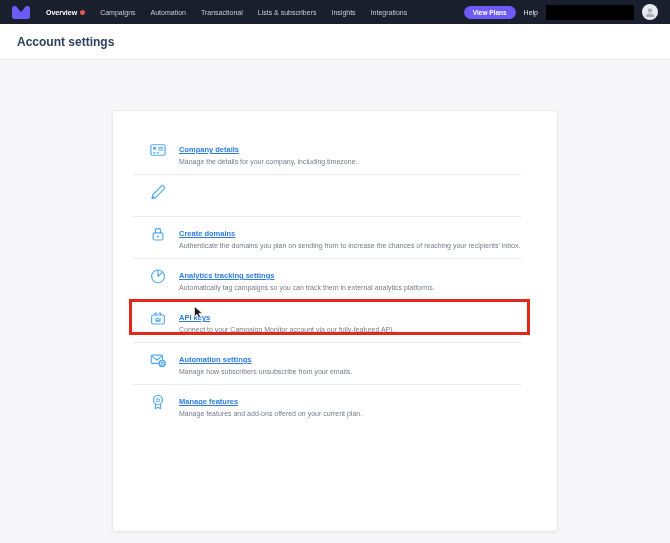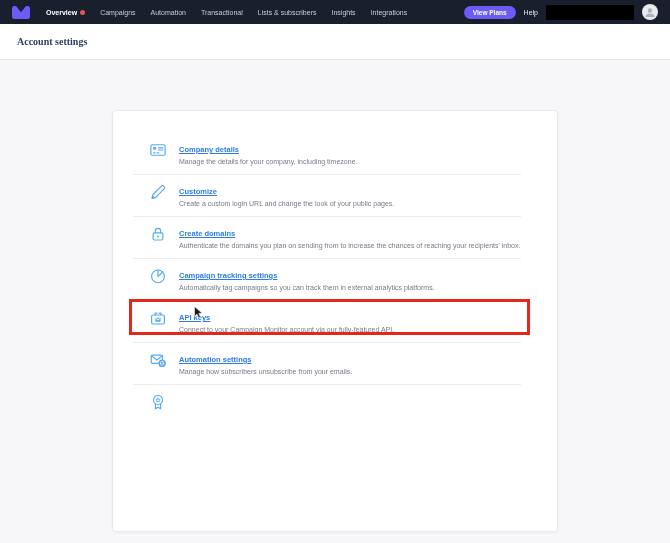--- a/index.html
+++ b/index.html
@@ -36,21 +36,21 @@
   .avatar {
     width:16px; height:16px; border-radius:50%; background:#e9ebee;
     display:flex; align-items:center; justify-content:center; cursor:pointer; overflow:hidden;
   }
 
   
   .page-header {
     height:36px; background:#ffffff; border-bottom:1px solid #e5e6ea;
     display:flex; align-items:center; padding-left:17px;
   }
-  .page-title { font-size:10px; font-weight:bold; color:#30405e;font-family:Liberation Serif, serif; }
+  .page-title { font-size:12px; font-weight:bold; color:#30405e; }
 
   
   .card {
     position:absolute; left:112px; top:110px; width:446px; height:422px;
     background:#ffffff; border:1px solid #e8e9ec; border-radius:4px;
     box-shadow:0 1px 3px rgba(20,30,60,.05);
     padding:22px 36px 0 20px;
   }
   .item {
     position:relative; height:42px;
@@ -125,45 +125,41 @@
       <a class="item-title">Company details</a>
       <div class="item-desc">Manage the details for your company, including timezone.</div>
     </div>
   </div>
 
   <div class="item">
     <svg class="item-icon line-icon" viewBox="0 0 24 24">
       <path d="M4 20.5 l1-4.8 L16.2 4.5 a2.6 2.6 0 0 1 3.7 3.7 L8.7 19.4 z"></path>
       <path d="M4.8 16.2 l3.4 3.4 -4.2 .9 z" fill="#55abf5" stroke="none"></path>
     </svg>
-    <div>
-      <a class="item-title">Customize</a>
-      <div class="item-desc">Create a custom login URL and change the look of your public pages.</div>
-    </div>
   </div>
 
   <div class="item">
     <svg class="item-icon line-icon" viewBox="0 0 24 24">
       <rect x="5.5" y="10.5" width="13" height="9.5" rx="2"></rect>
       <path d="M8.5 10.5 V8 a3.5 3.5 0 0 1 7 0 v2.5"></path>
       <circle cx="12" cy="15.2" r="1.3" fill="#55abf5" stroke="none"></circle>
     </svg>
     <div>
       <a class="item-title">Create domains</a>
       <div class="item-desc">Authenticate the domains you plan on sending from to increase the chances of reaching your recipients' inbox.</div>
     </div>
   </div>
 
   <div class="item">
     <svg class="item-icon line-icon" viewBox="0 0 24 24">
       <circle cx="12" cy="12.5" r="8.5"></circle>
       <path d="M12 12.5 V4 M12 12.5 l6.2-5.8"></path>
     </svg>
     <div>
-      <a class="item-title">Campaign tracking settings</a>
+      <a class="item-title">Analytics tracking settings</a>
       <div class="item-desc">Automatically tag campaigns so you can track them in external analytics platforms.</div>
     </div>
   </div>
 
   <div class="item">
     <div class="highlight-box"></div>
     <svg class="item-icon line-icon" viewBox="0 0 24 24">
       <rect x="3.5" y="8" width="17" height="12" rx="2"></rect>
       <path d="M8.2 8 V5.5 h2.4 M15.8 8 V5.5 h-2.4"></path>
       <rect x="8.5" y="11.5" width="7" height="5.5" rx="1" fill="#55abf5" stroke="none"></rect>
@@ -192,16 +188,20 @@
       <div class="item-desc">Manage how subscribers unsubscribe from your emails.</div>
     </div>
   </div>
 
   <div class="item">
     <svg class="item-icon line-icon" viewBox="0 0 24 24">
       <circle cx="12" cy="9.3" r="6"></circle>
       <path d="M12 6.8 l.85 1.7 1.9.3 -1.4 1.35 .35 1.9 -1.7-.9 -1.7.9 .35-1.9 -1.4-1.35 1.9-.3 z" stroke-width="1.1"></path>
       <path d="M8.6 14.6 V21 l3.4-2.1 3.4 2.1 V14.6"></path>
     </svg>
+    <div>
+      <a class="item-title">Manage features</a>
+      <div class="item-desc">Manage features and add-ons offered on your current plan.</div>
+    </div>
   </div>
 
 
 </div>
 
 </body></html>

